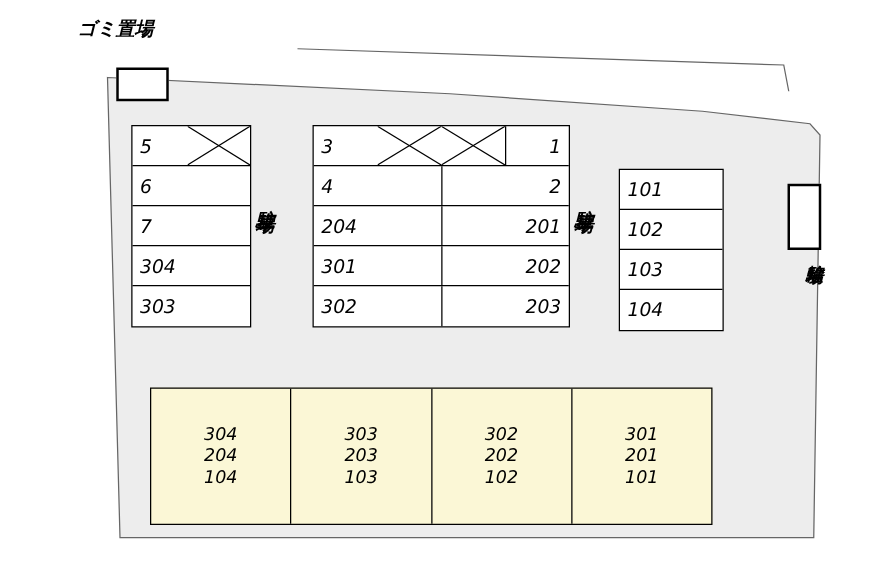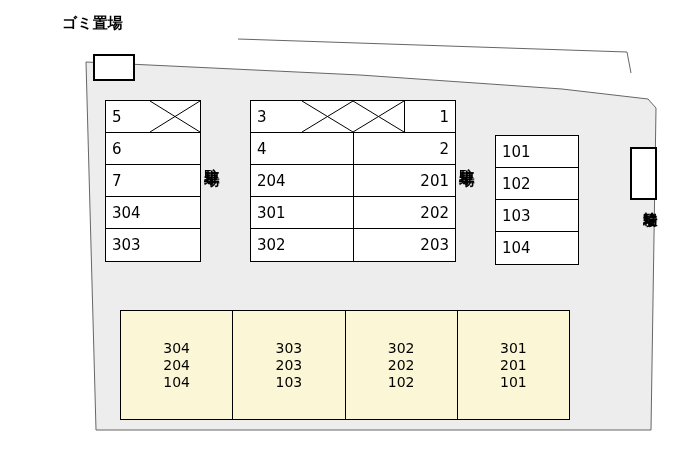--- a/index.html
+++ b/index.html
@@ -1,18 +1,18 @@
 <!DOCTYPE html>
 <html style="--land-fill: #ededed; --land-stroke: #666666; --building-fill: #fbf7d6; --line: #000000;"><head>
 <meta charset="utf-8">
 <style>
   * { margin:0; padding:0; box-sizing:border-box; }
   html,body { background:#ffffff; }
   body { font-family:"DejaVu Sans", sans-serif; color:#000; }
-  .stage { position:relative; width:700px; height:466px; background:#fff; overflow:hidden; }
+  .stage { position:relative; width:700px; height:466px; background:#fff; overflow:hidden;font-style:italic; }
 
   .land-svg { position:absolute; left:0; top:0; width:700px; height:466px; }
 
   .label-h { position:absolute; font-size:15px; font-weight:bold; white-space:nowrap; }
   .label-v { position:absolute; font-size:15px; font-weight:bold;
              writing-mode:vertical-rl; text-orientation:upright; letter-spacing:2px; line-height:18px; }
 
   .small-box { position:absolute; background:#fff; border:2px solid #000; }
 
   .table { position:absolute; background:#fff; border:1px solid #000; }

